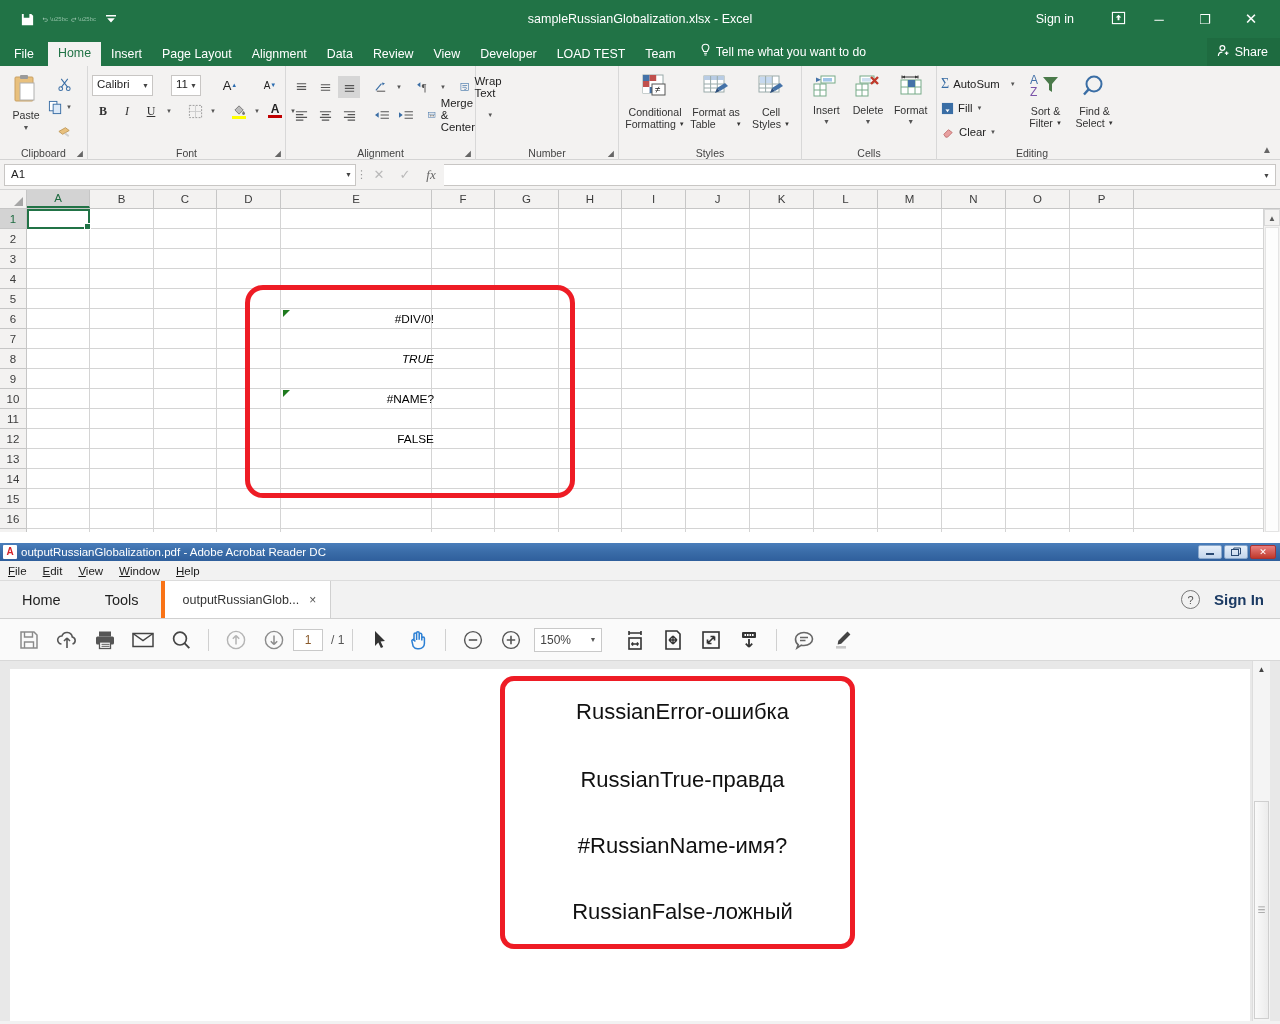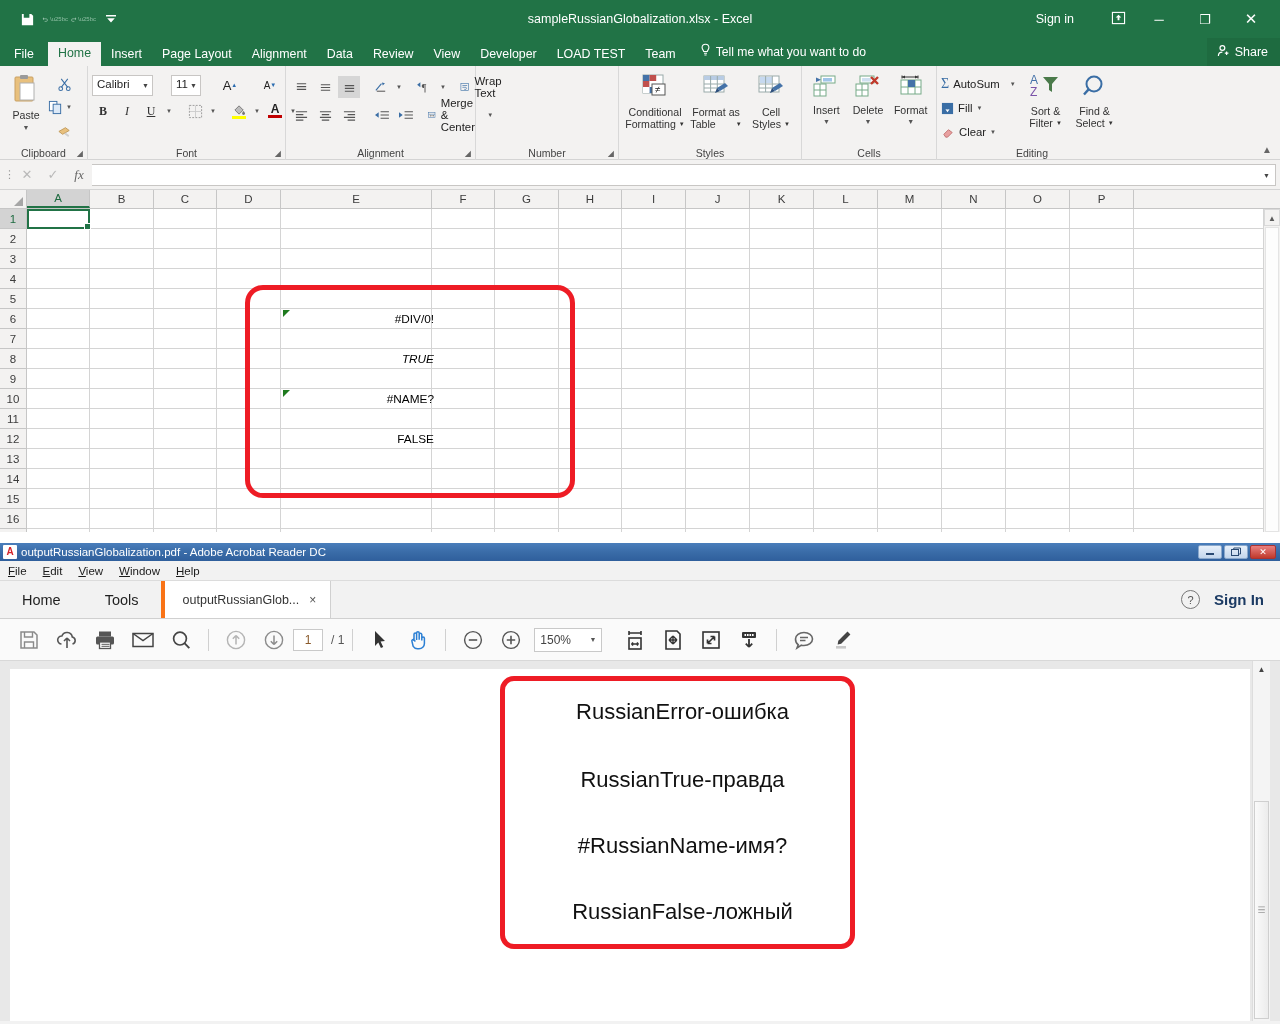--- a/index.html
+++ b/index.html
@@ -586,20 +586,24 @@
             </span>
         </div>
       </div>
       <div class="rgroup-label">Editing</div>
     </div>
 
     <div style="position:absolute;right:8px;bottom:4px;font-size:10px;color:#666">▲</div>
   </div>
 
   <div class="namebar">
+    <div class="namebox">
+      <span>A1</span>
+      <span class="cbarrow">▼</span>
+    </div>
     <div class="fbar-sep">⋮</div>
     <div class="fbtn">✕</div>
     <div class="fbtn">✓</div>
     <div class="fbtn fx">fx</div>
     <div class="fcontent">
       <span style="position:absolute;left:6px;top:3px;font-size:11.5px;color:#222"></span>
       <span class="cbarrow">▼</span>
     </div>
   </div>
 

